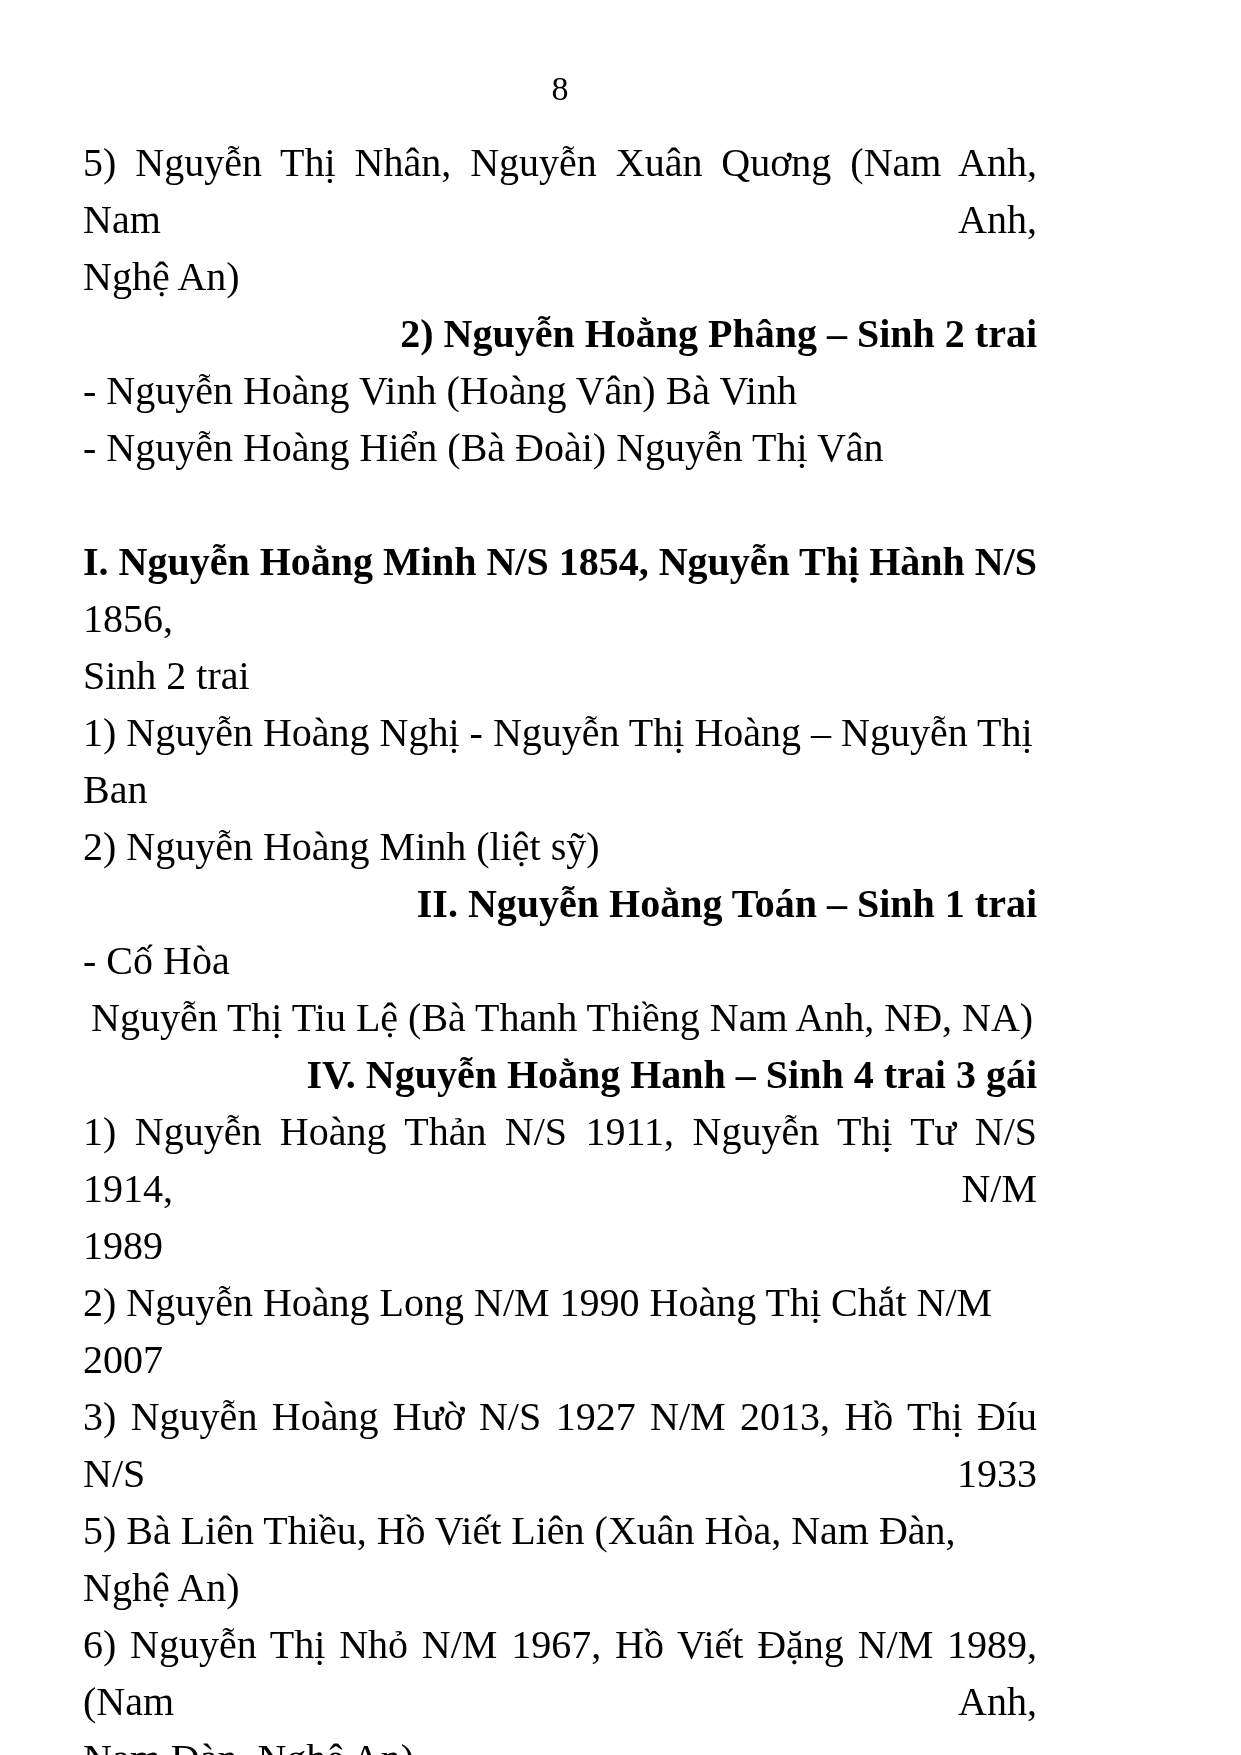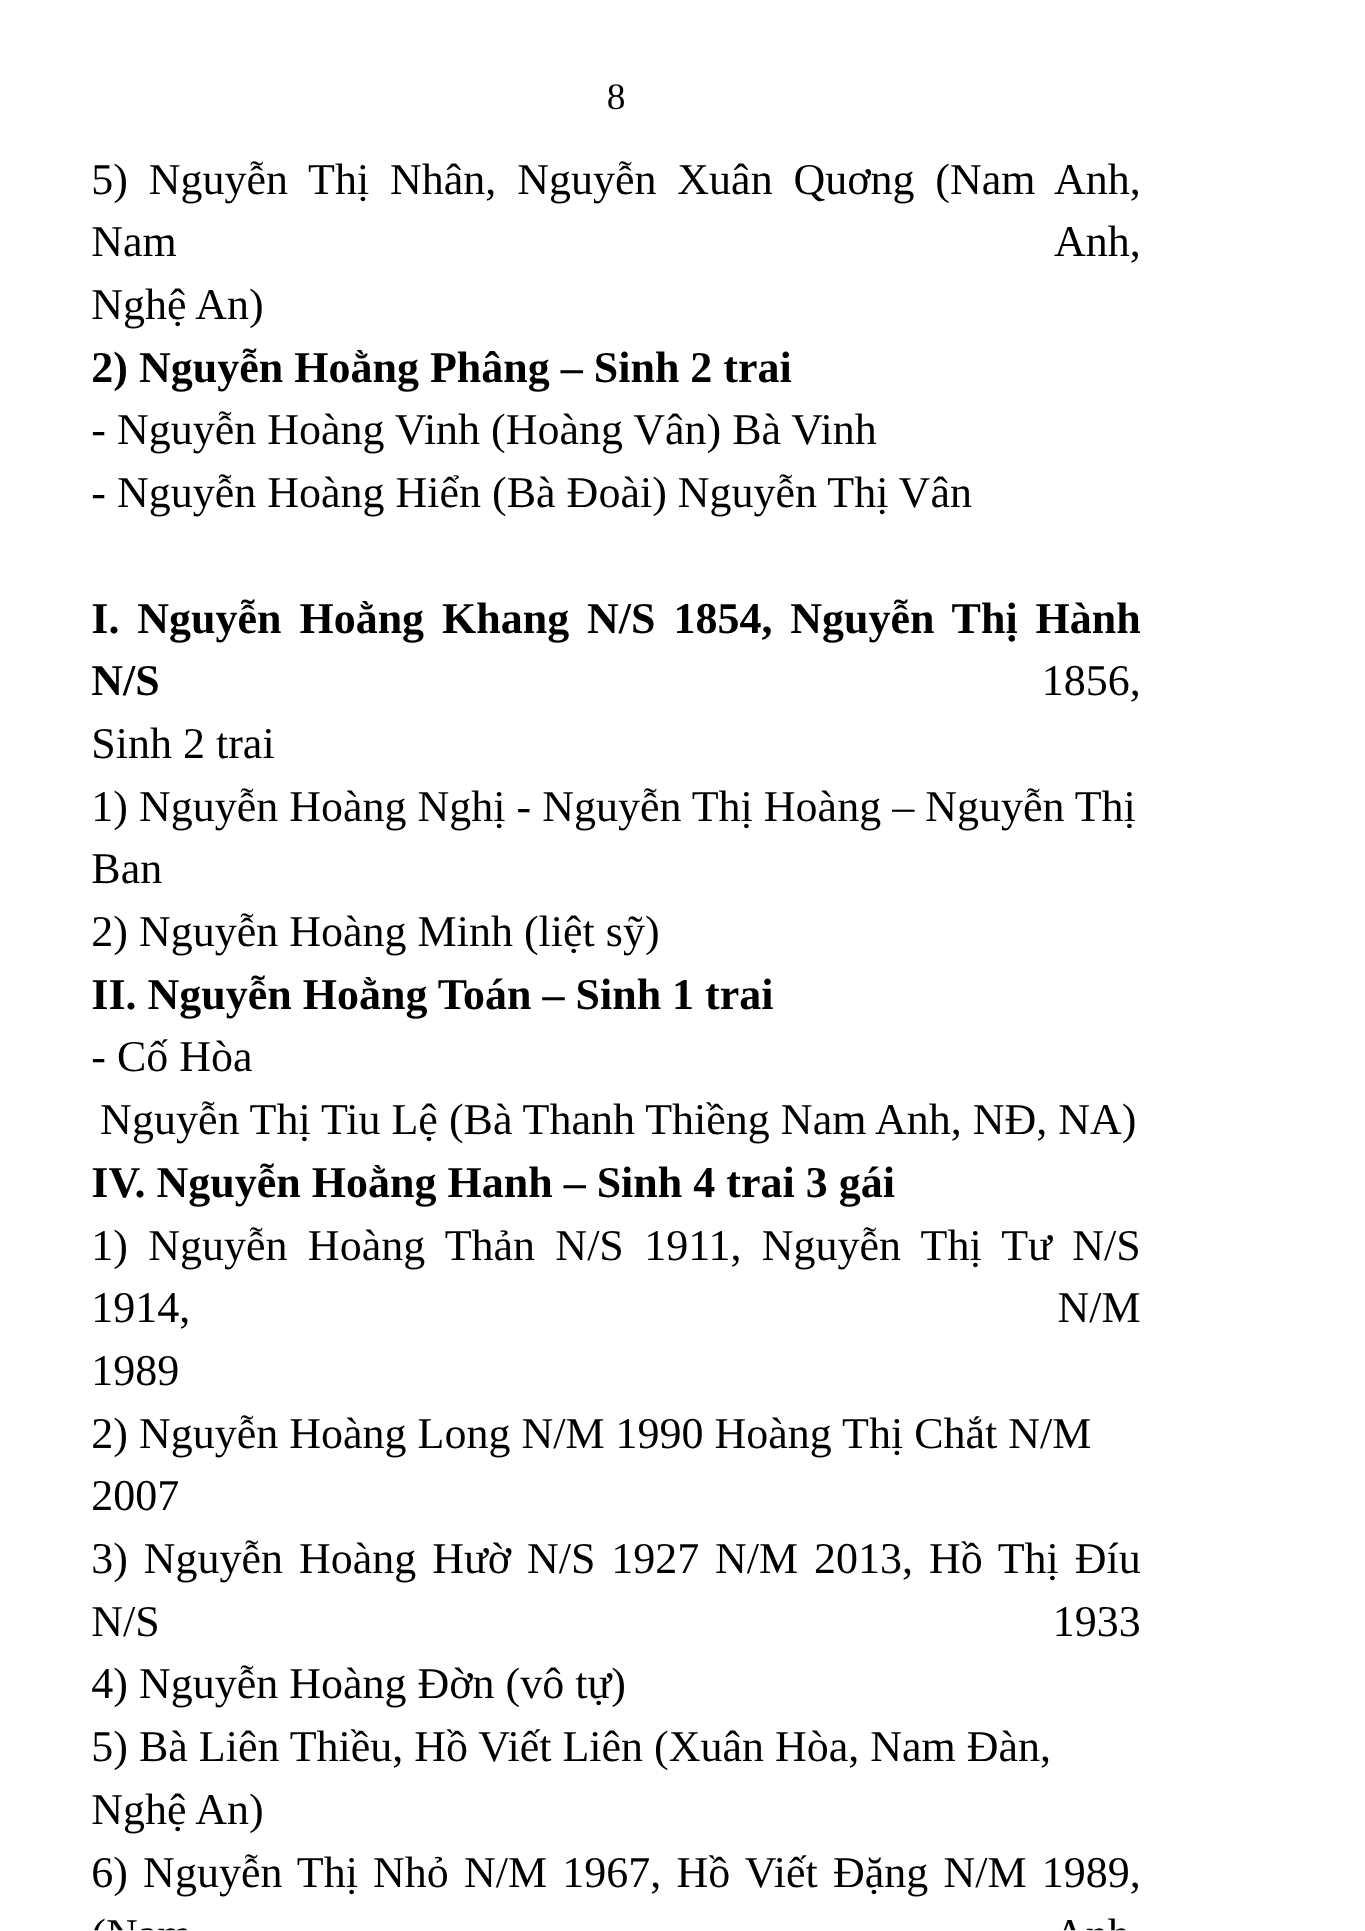--- a/index.html
+++ b/index.html
@@ -38,44 +38,44 @@
   }
   .line.j {
     text-align: justify;
     text-align-last: justify;
   }
   .line.indent {
     padding-left: 8px;
   }
   .b {
     font-weight: bold;
+    text-align: right;
   }
 </style>
 </head>
 <body>
 
 <div class="page">
   <div class="pageno">8</div>
   <div class="content">
       <div class="line j">5) Nguyễn Thị Nhân, Nguyễn Xuân Quơng (Nam Anh, Nam Anh,</div>
       <div class="line">Nghệ An)</div>
       <div class="line b">2) Nguyễn Hoằng Phâng – Sinh 2 trai</div>
       <div class="line">- Nguyễn Hoàng Vinh (Hoàng Vân) Bà Vinh</div>
       <div class="line">- Nguyễn Hoàng Hiển (Bà Đoài) Nguyễn Thị Vân</div>
       <div class="line"></div>
-      <div class="line j"><span class="b">I. Nguyễn Hoằng Khang N/S 1854, Nguyễn Thị Hành N/S </span><span class="">1856,</span></div>
+      <div class="line j"><span class="b">I. Nguyễn Hoằng Minh N/S 1854, Nguyễn Thị Hành N/S </span><span class="">1856,</span></div>
       <div class="line">Sinh 2 trai</div>
       <div class="line">1) Nguyễn Hoàng Nghị - Nguyễn Thị Hoàng – Nguyễn Thị Ban</div>
       <div class="line">2) Nguyễn Hoàng Minh (liệt sỹ)</div>
       <div class="line b">II. Nguyễn Hoằng Toán – Sinh 1 trai</div>
       <div class="line">- Cố Hòa</div>
       <div class="line indent">Nguyễn Thị Tiu Lệ (Bà Thanh Thiềng Nam Anh, NĐ, NA)</div>
       <div class="line b">IV. Nguyễn Hoằng Hanh – Sinh 4 trai 3 gái</div>
       <div class="line j">1) Nguyễn Hoàng Thản N/S 1911, Nguyễn Thị Tư N/S 1914, N/M</div>
       <div class="line">1989</div>
       <div class="line">2) Nguyễn Hoàng Long N/M 1990 Hoàng Thị Chắt N/M 2007</div>
       <div class="line j">3) Nguyễn Hoàng Hườ N/S 1927 N/M 2013, Hồ Thị Đíu N/S 1933</div>
-      <div class="line">4) Nguyễn Hoàng Đờn (vô tự)</div>
       <div class="line">5) Bà Liên Thiều, Hồ Viết Liên (Xuân Hòa, Nam Đàn, Nghệ An)</div>
       <div class="line j">6) Nguyễn Thị Nhỏ N/M 1967, Hồ Viết Đặng N/M 1989, (Nam Anh,</div>
       <div class="line">Nam Đàn, Nghệ An)</div>
     </div>
 </div>
 
 </body></html>

